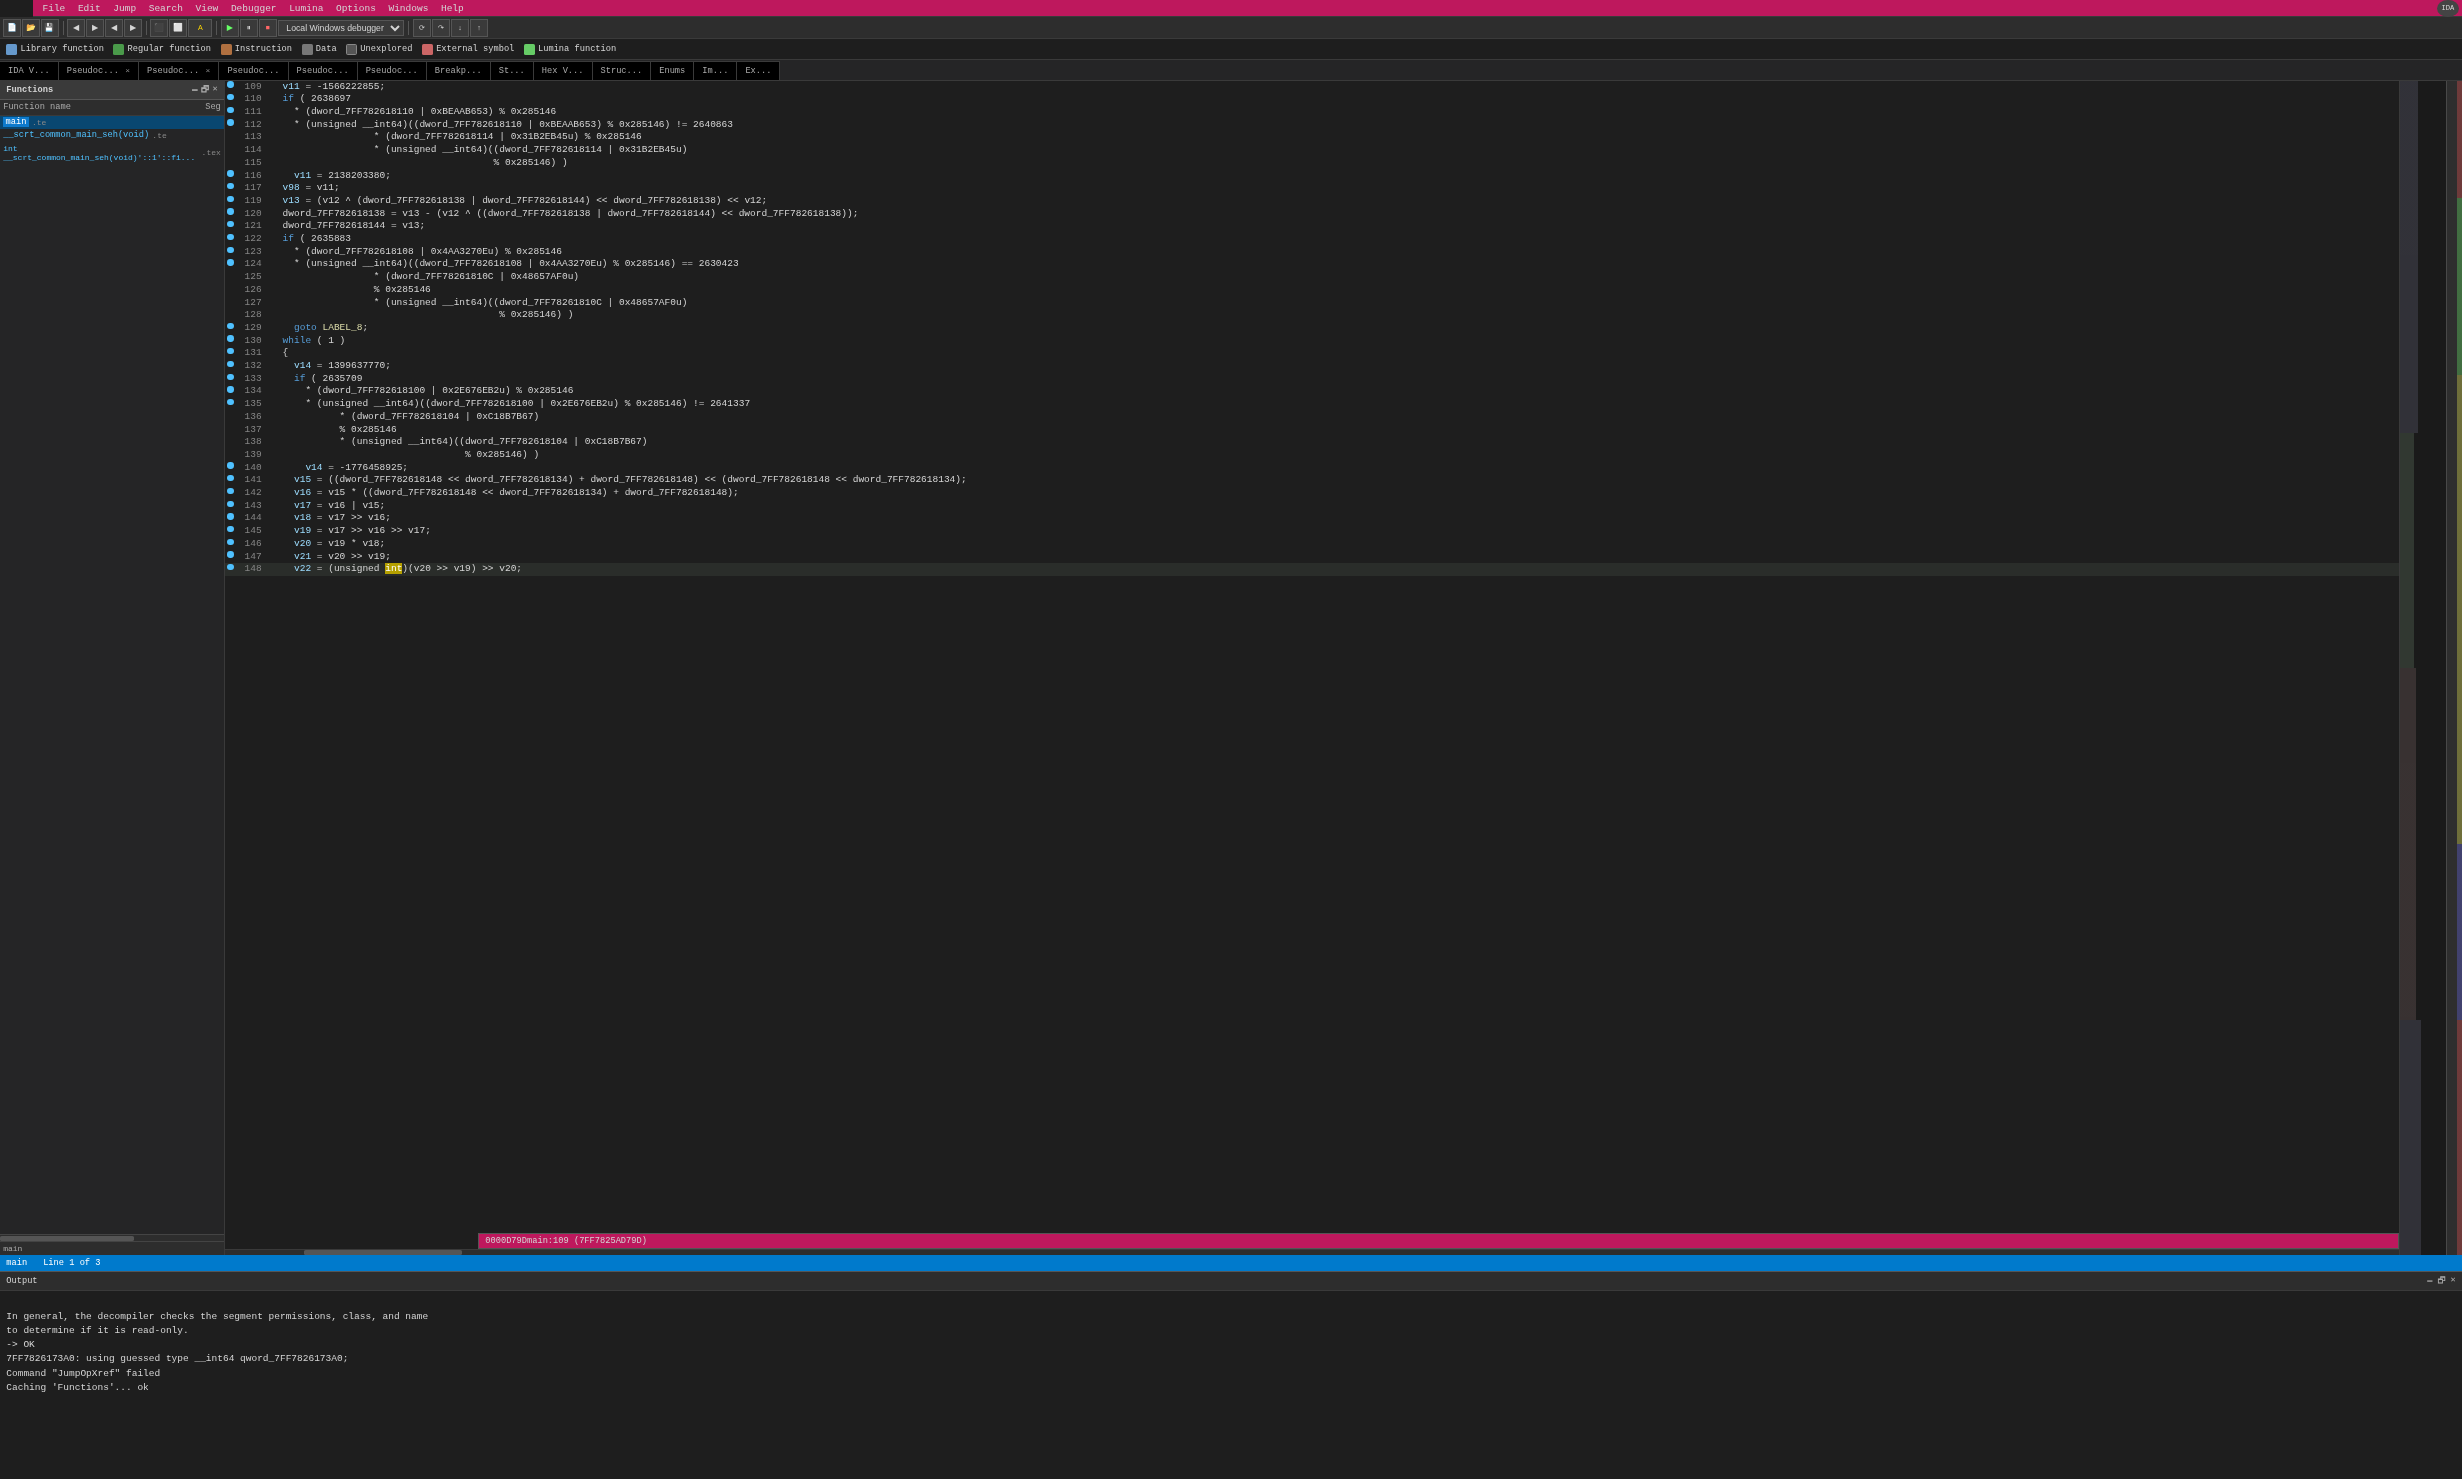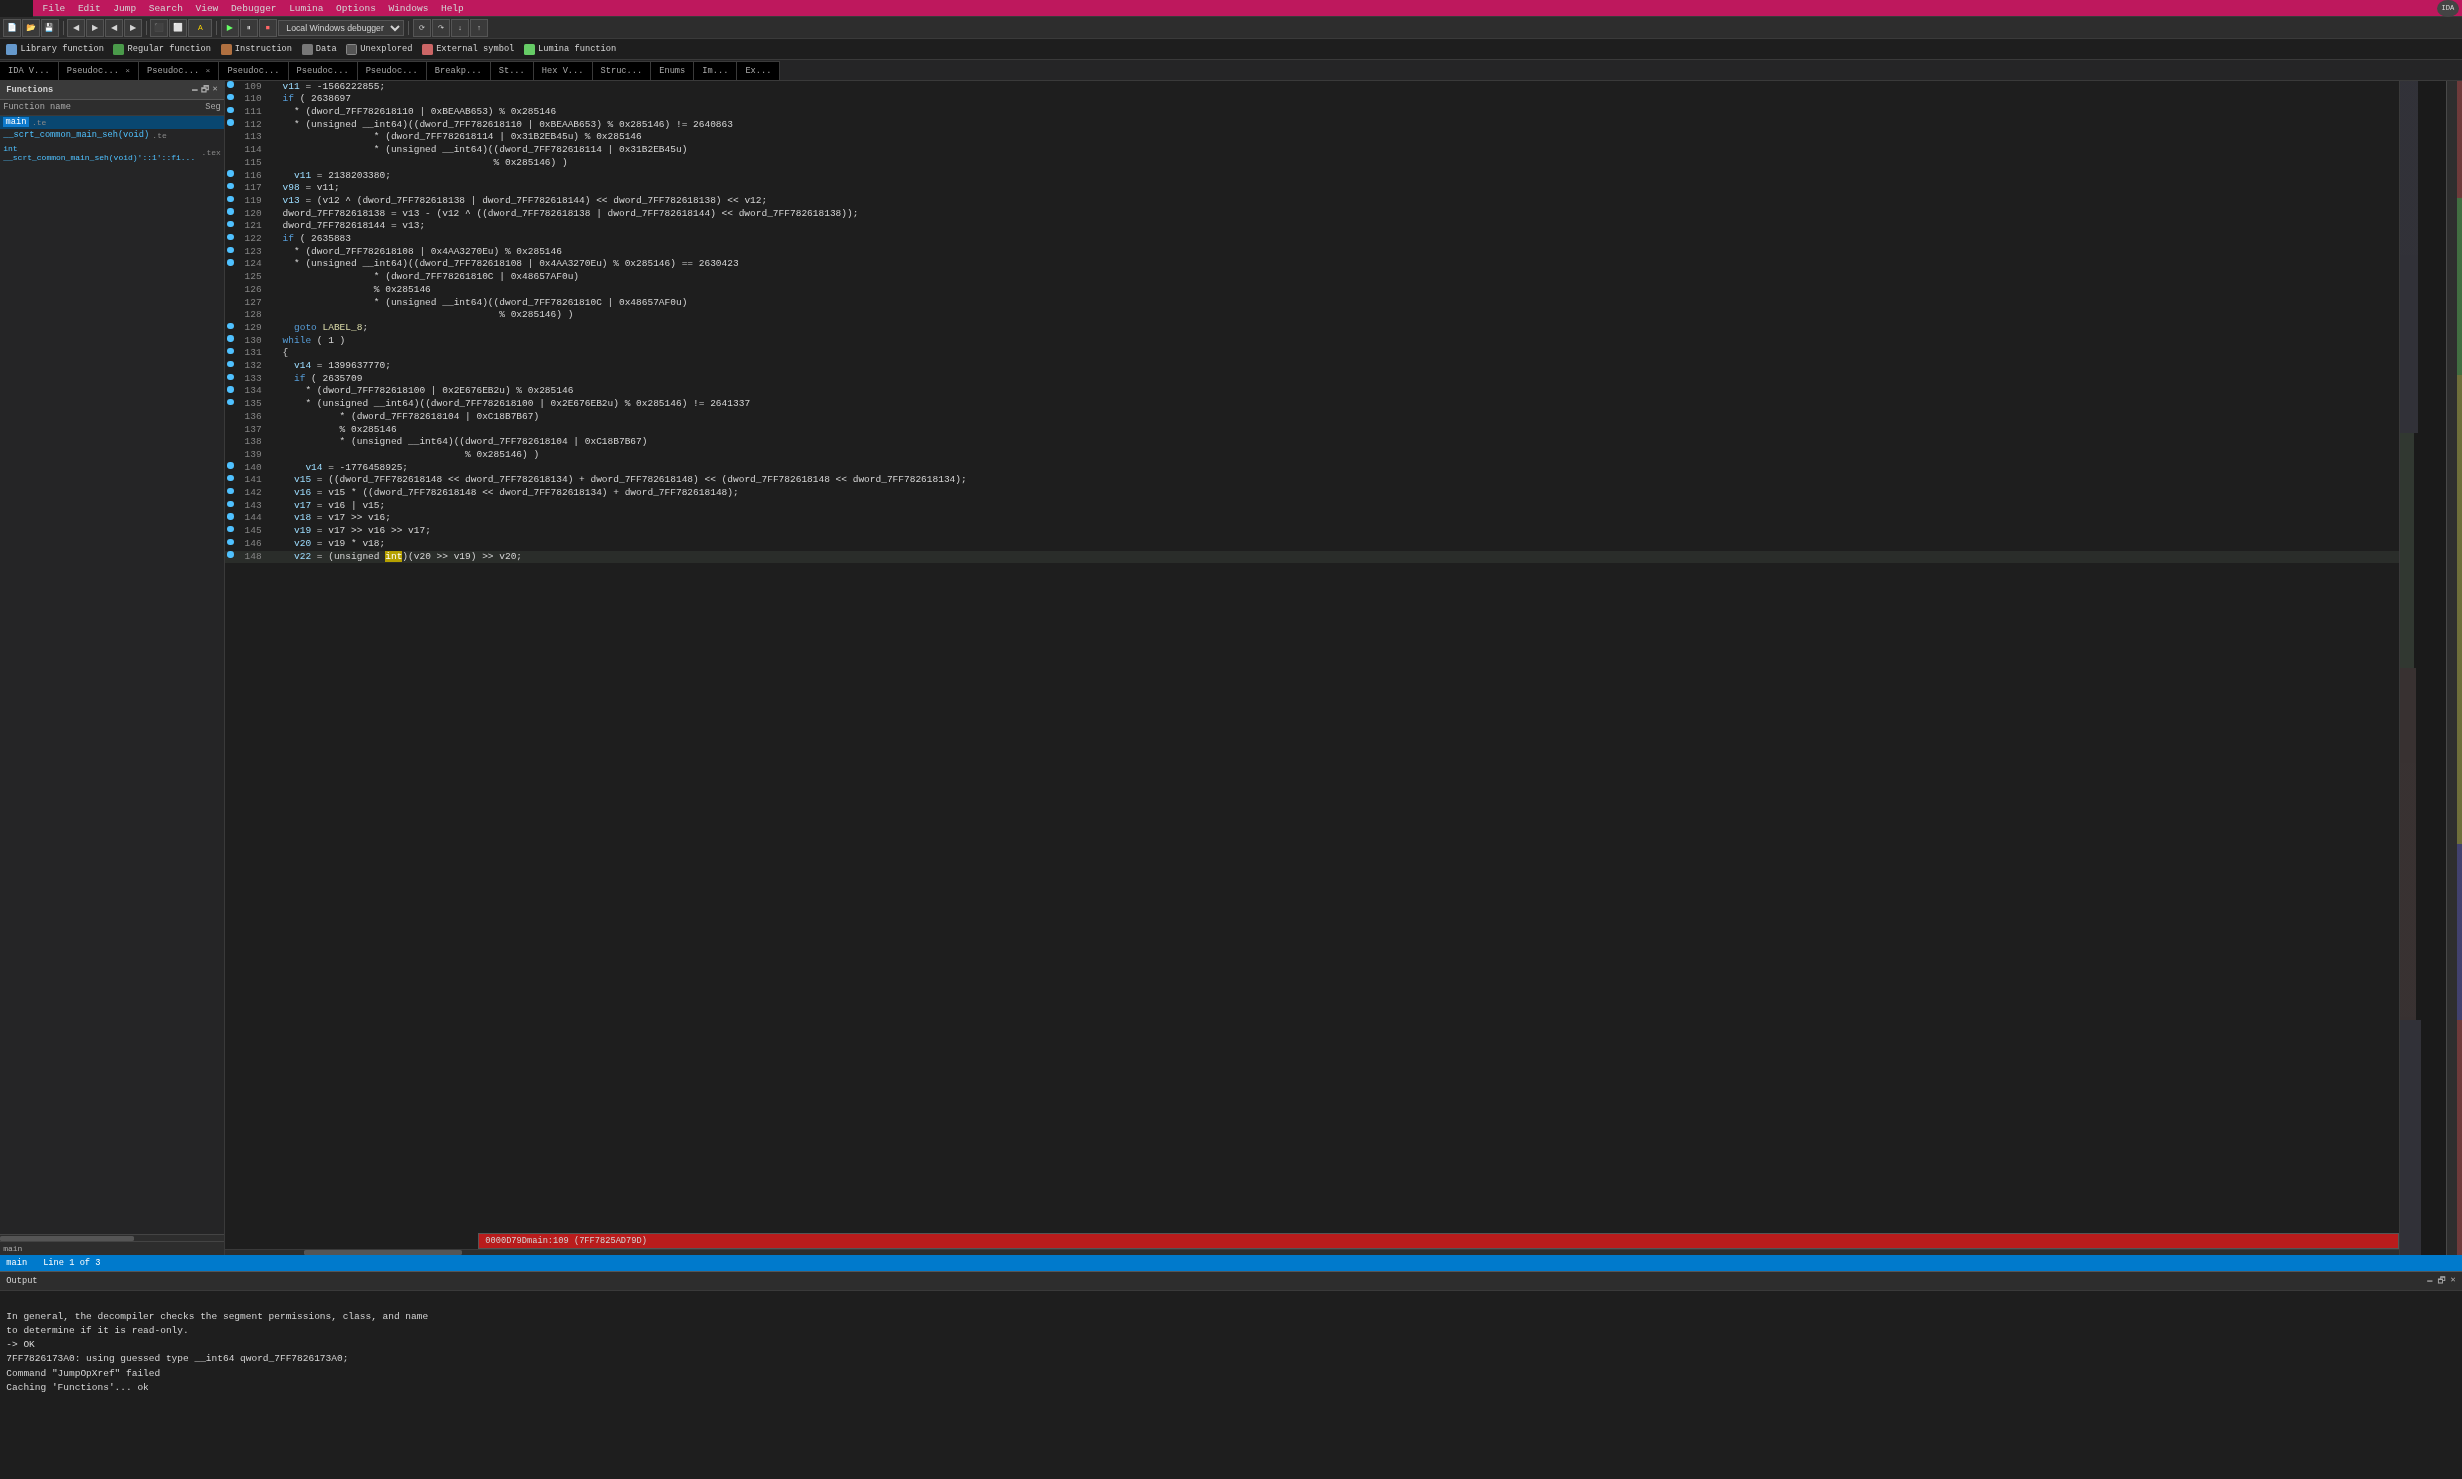--- a/index.html
+++ b/index.html
@@ -500,31 +500,38 @@
       </div>
 
       <div class="code-line">
         <div class="line-dot">
             <div class="blue-dot"></div>
           </div>
         <div class="line-num">146</div>
         <div class="line-code">    <span class="var">v20</span> <span class="op">= v19 * v18;</span></div>
       </div>
 
+      <div class="code-line">
+        <div class="line-dot">
+            <div class="blue-dot"></div>
+          </div>
+        <div class="line-num">147</div>
+        <div class="line-code">    <span class="var">v21</span> <span class="op">= v20 &gt;&gt; v19;</span></div>
+      </div>
 
       <div class="code-line" style="background:#2a2d2a;">
         <div class="line-dot">
             <div class="blue-dot"></div>
           </div>
         <div class="line-num">148</div>
         <div class="line-code">    <span class="var">v22</span> <span class="op">= (unsigned </span><span class="highlight-yellow">int</span><span class="op">)(v20 &gt;&gt; v19) &gt;&gt; v20;</span></div>
       </div>
     </div>
 
-    <div style="background:#b91c1c;border:0.8px solid #555;padding:1.6px 6.3px;font-size:8.7px;color:#d4d4d4;display:inline-block;margin-left:253px;margin-top:-1.6px;">
+    <div style="background:#be185d;border:0.8px solid #555;padding:1.6px 6.3px;font-size:8.7px;color:#d4d4d4;display:inline-block;margin-left:253px;margin-top:-1.6px;">
       <span>0000D79Dmain:109 (7FF7825AD79D)</span>
     </div>
 
     <div style="height:6.3px;background:#2d2d2d;border-top:0.8px solid #3a3a3a;position:relative;">
       <div style="position:absolute;left:79px;width:158px;height:4.7px;top:0.8px;background:#555;border-radius:1.6px;"></div>
     </div>
 
   </div>
 
   <div id="minimap" style="width:63px;background:#1a1a1a;border-left:0.8px solid #3a3a3a;overflow:hidden;position:relative;">

